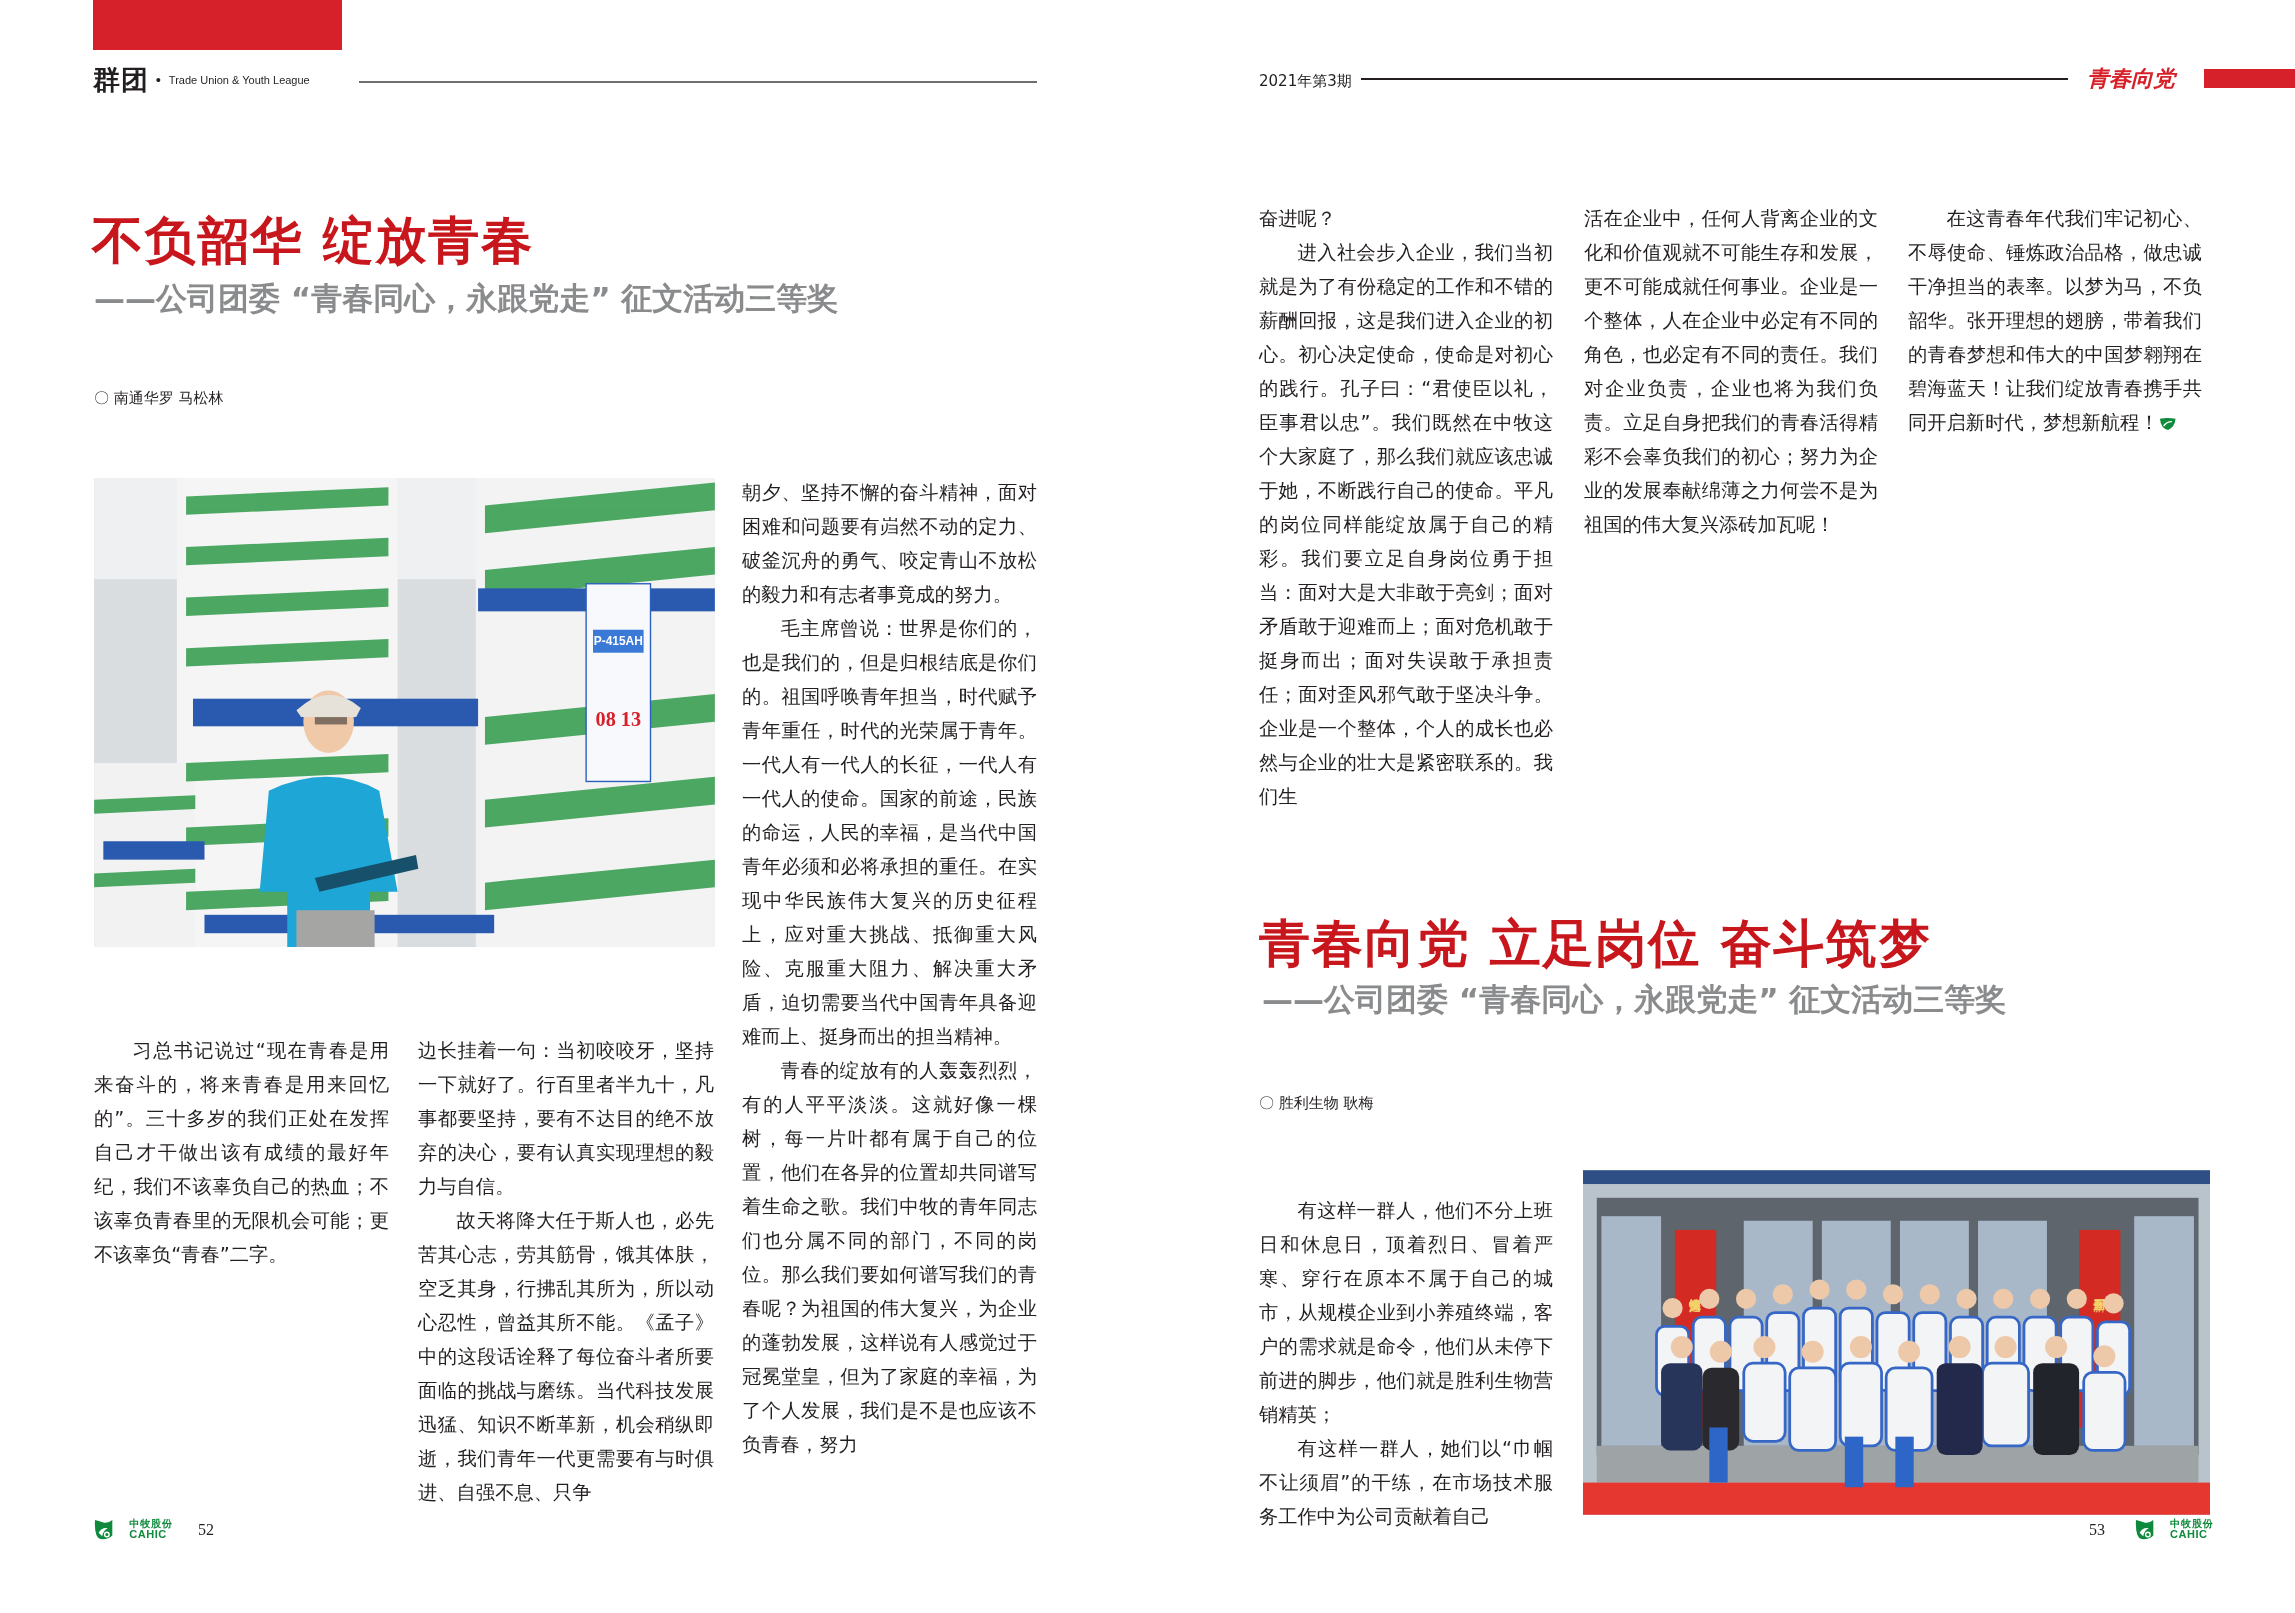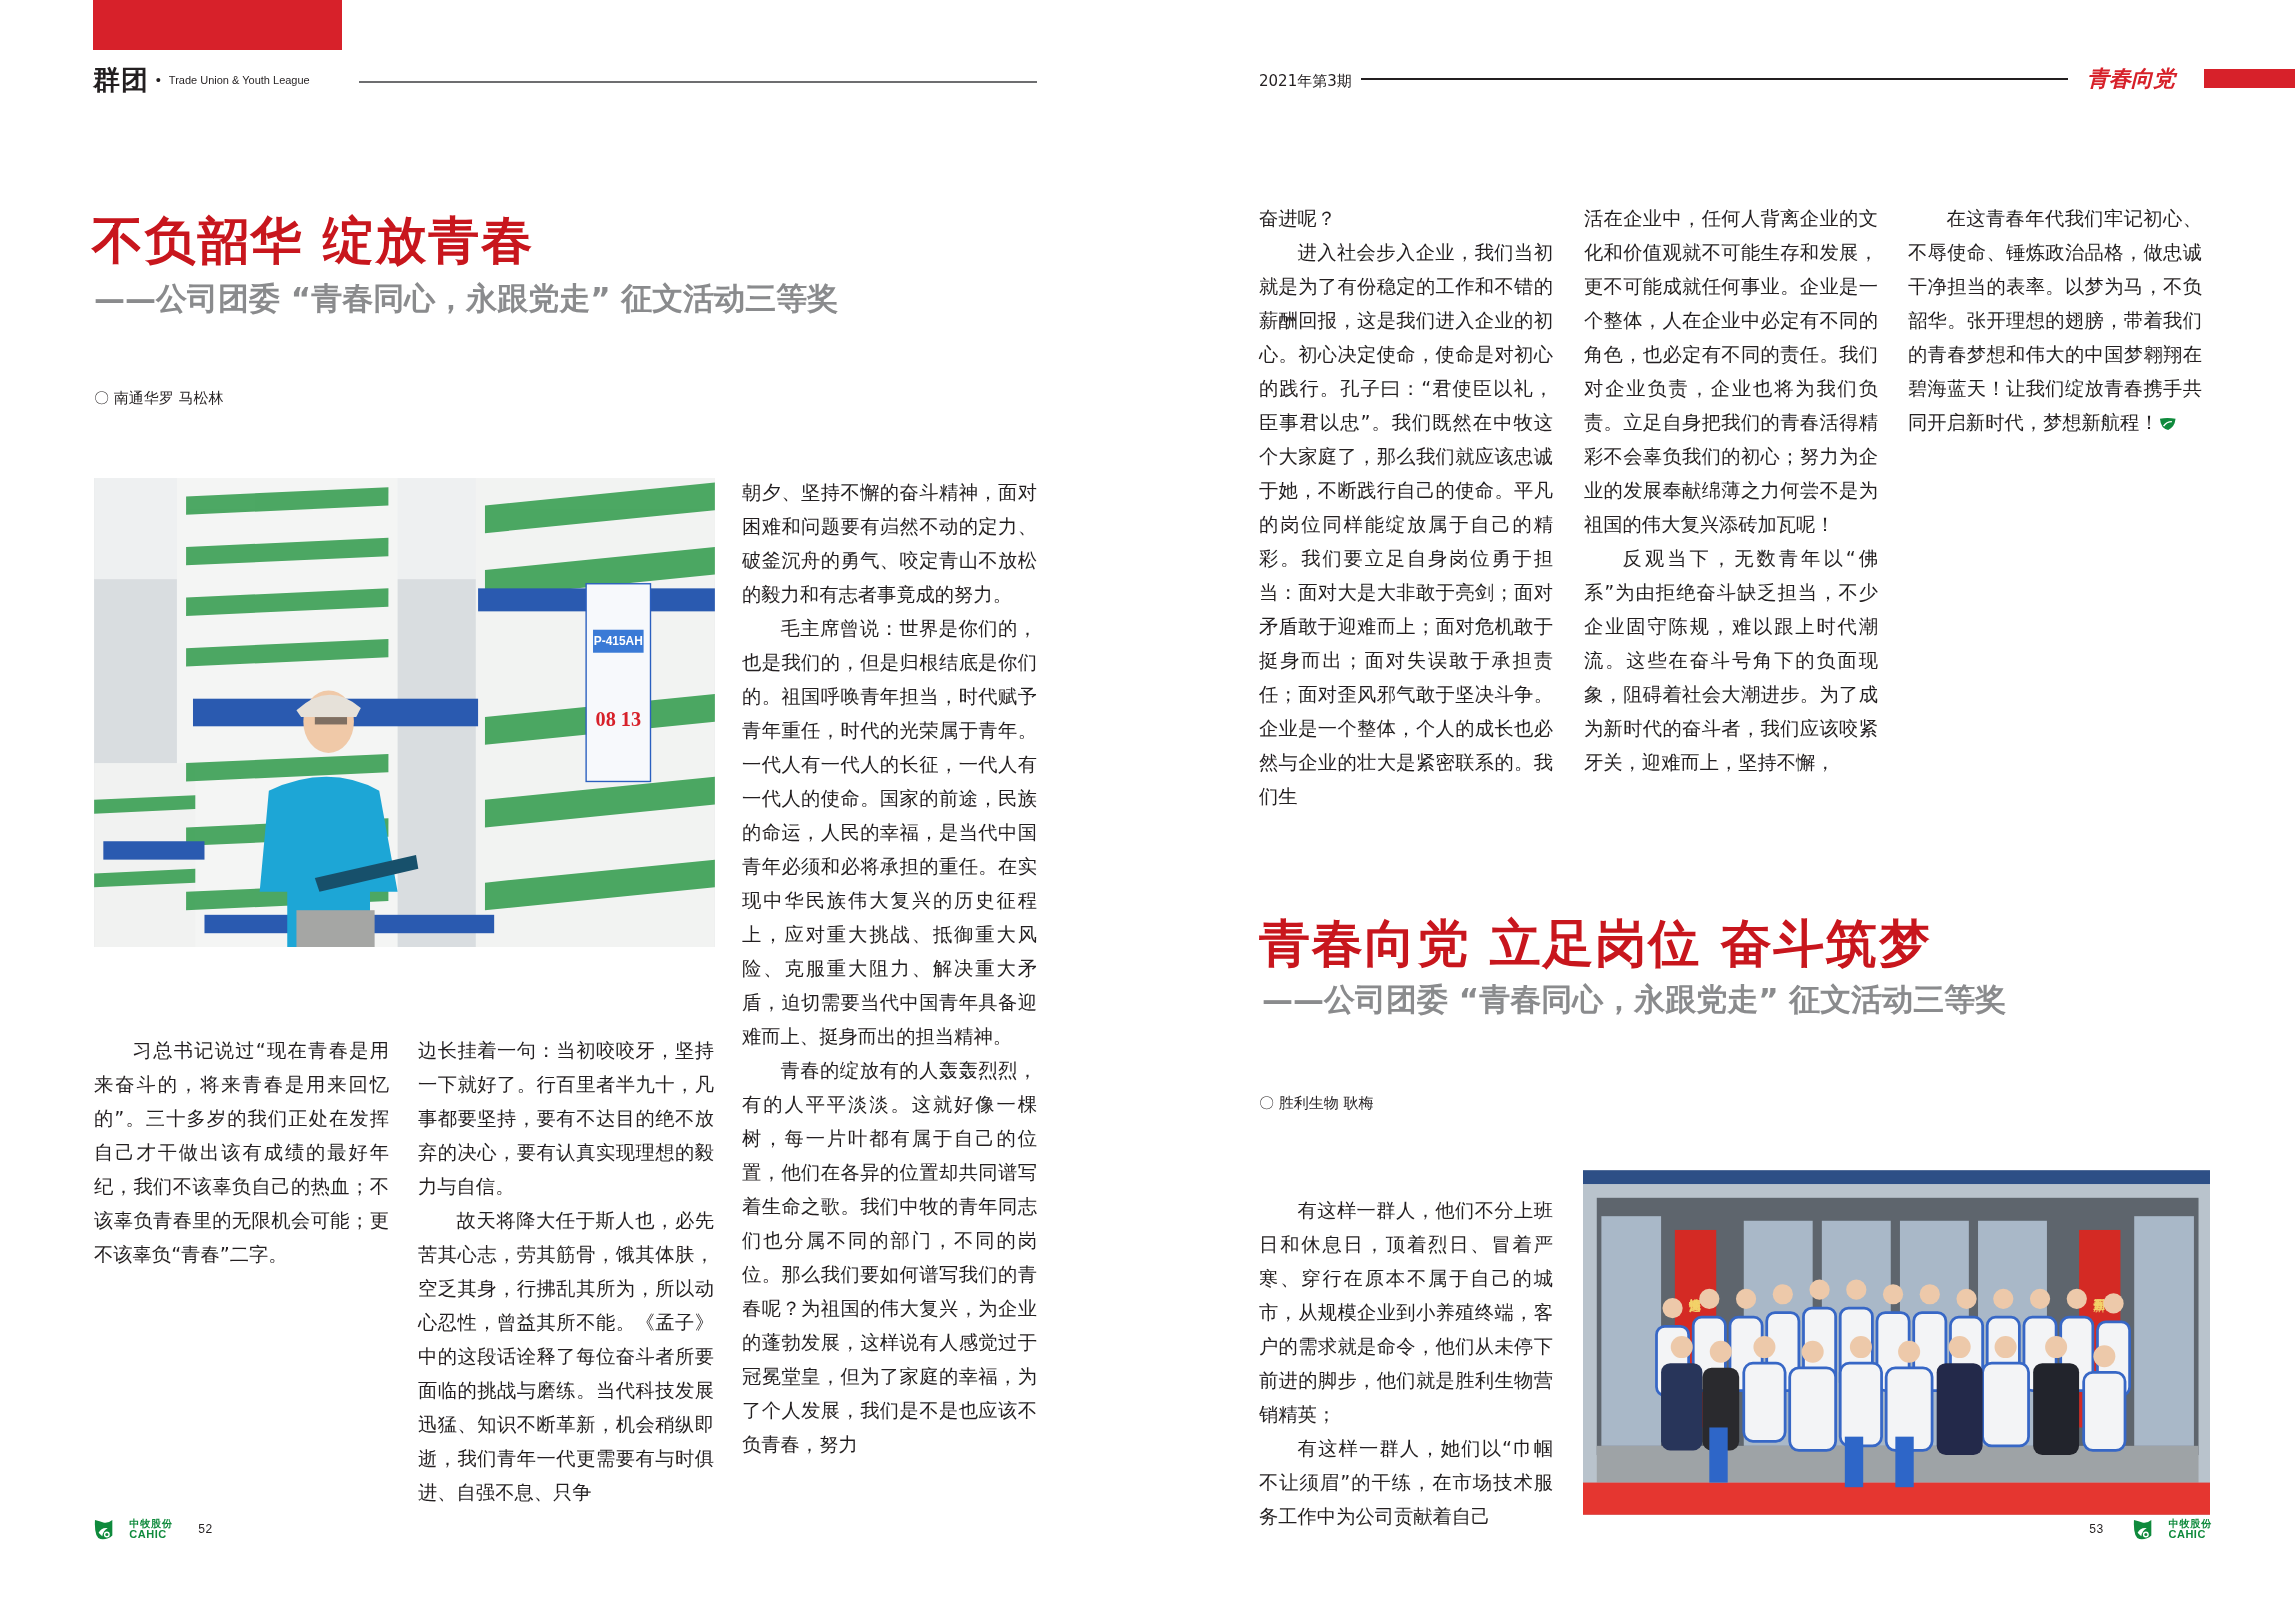--- a/index.html
+++ b/index.html
@@ -8,21 +8,21 @@
   .red-block{background:#d7212a;}
   .hdr-cn{font-weight:bold;font-size:27px;letter-spacing:0.9px;}
   .hdr-en{font-size:11px;font-family:"Liberation Sans",sans-serif;}
   .rule{height:1.8px;background:#6d6e70;}
   .title{color:#c8161d;font-weight:bold;font-size:51px;letter-spacing:1.8px;white-space:nowrap;}
   .subtitle{color:#8a8b8d;font-weight:bold;font-size:31px;white-space:nowrap;}
   .byline{font-size:15px;color:#231f20;white-space:nowrap;}
   .col{font-size:19.3px;line-height:34px;text-align:justify;color:#231f20;}
   .col p{margin:0;}
   .col p.indent{text-indent:2em;}
-  .pnum{font-size:12px;font-family:Liberation Mono, monospace;}
+  .pnum{font-size:16px;font-family:Liberation Serif, serif;}
   .logo{display:flex;align-items:center;gap:16px;color:#0f8a3c;}
   .logo .mark{width:19.3px;height:21px;}
   .logo .txt{display:flex;flex-direction:column;line-height:1;}
   .logo .cn{font-size:10px;font-weight:bold;letter-spacing:0.9px;}
   .logo .en{font-size:11px;font-weight:bold;font-family:"Liberation Sans",sans-serif;letter-spacing:0.5px;}
   .photo{overflow:hidden;}
   .end-mark{display:inline-block;width:17.5px;height:13.8px;vertical-align:middle;}
 </style>
 </head>
 <body>
@@ -117,21 +117,20 @@
 <div class="abs rule" style="left:1361px;top:78px;width:707px;background:#231f20;height:1.8px;"></div>
 <div class="abs" style="left:2087px;top:64px;font-size:22px;font-weight:bold;font-style:italic;color:#d7212a;white-space:nowrap;">青春向党</div>
 <div class="abs red-block" style="left:2204px;top:69px;width:91px;height:19.3px;"></div>
 
 <div class="abs col" style="left:1259px;top:202px;width:294px;">
   <p>奋进呢？</p>
   <p class="indent">进入社会步入企业，我们当初就是为了有份稳定的工作和不错的薪酬回报，这是我们进入企业的初心。初心决定使命，使命是对初心的践行。孔子曰：“君使臣以礼，臣事君以忠”。我们既然在中牧这个大家庭了，那么我们就应该忠诚于她，不断践行自己的使命。平凡的岗位同样能绽放属于自己的精彩。我们要立足自身岗位勇于担当：面对大是大非敢于亮剑；面对矛盾敢于迎难而上；面对危机敢于挺身而出；面对失误敢于承担责任；面对歪风邪气敢于坚决斗争。企业是一个整体，个人的成长也必然与企业的壮大是紧密联系的。我们生</p>
 </div>
 <div class="abs col" style="left:1584px;top:202px;width:294px;">
   <p>活在企业中，任何人背离企业的文化和价值观就不可能生存和发展，更不可能成就任何事业。企业是一个整体，人在企业中必定有不同的角色，也必定有不同的责任。我们对企业负责，企业也将为我们负责。立足自身把我们的青春活得精彩不会辜负我们的初心；努力为企业的发展奉献绵薄之力何尝不是为祖国的伟大复兴添砖加瓦呢！</p>
-  <p class="indent">反观当下，无数青年以“佛系”为由拒绝奋斗缺乏担当，不少企业固守陈规，难以跟上时代潮流。这些在奋斗号角下的负面现象，阻碍着社会大潮进步。为了成为新时代的奋斗者，我们应该咬紧牙关，迎难而上，坚持不懈，</p>
 </div>
 <div class="abs col" style="left:1908px;top:202px;width:294px;">
   <p class="indent"><span>在这青春年代我们牢记初心、不辱使命、锤炼政治品格，做忠诚干净担当的表率。以梦为马，不负韶华。张开理想的翅膀，带着我们的青春梦想和伟大的中国梦翱翔在碧海蓝天！让我们绽放青春携手共同开启新时代，梦想新航程！</span><svg class="end-mark" viewBox="0 0 38 30">
         <path d="M2 4 Q18 0 36 4 Q34 22 20 28 Q4 26 2 4 Z" fill="#0f8a3c"></path>
         <path d="M10 20 Q16 10 28 10" stroke="#fff" stroke-width="3" fill="none"></path>
       </svg></p>
 </div>
 
 <div class="abs title" style="left:1259px;top:910px;">青春向党  立足岗位  奋斗筑梦</div>
 <div class="abs subtitle" style="left:1262px;top:979px;">——公司团委 “青春同心，永跟党走” 征文活动三等奖</div>

